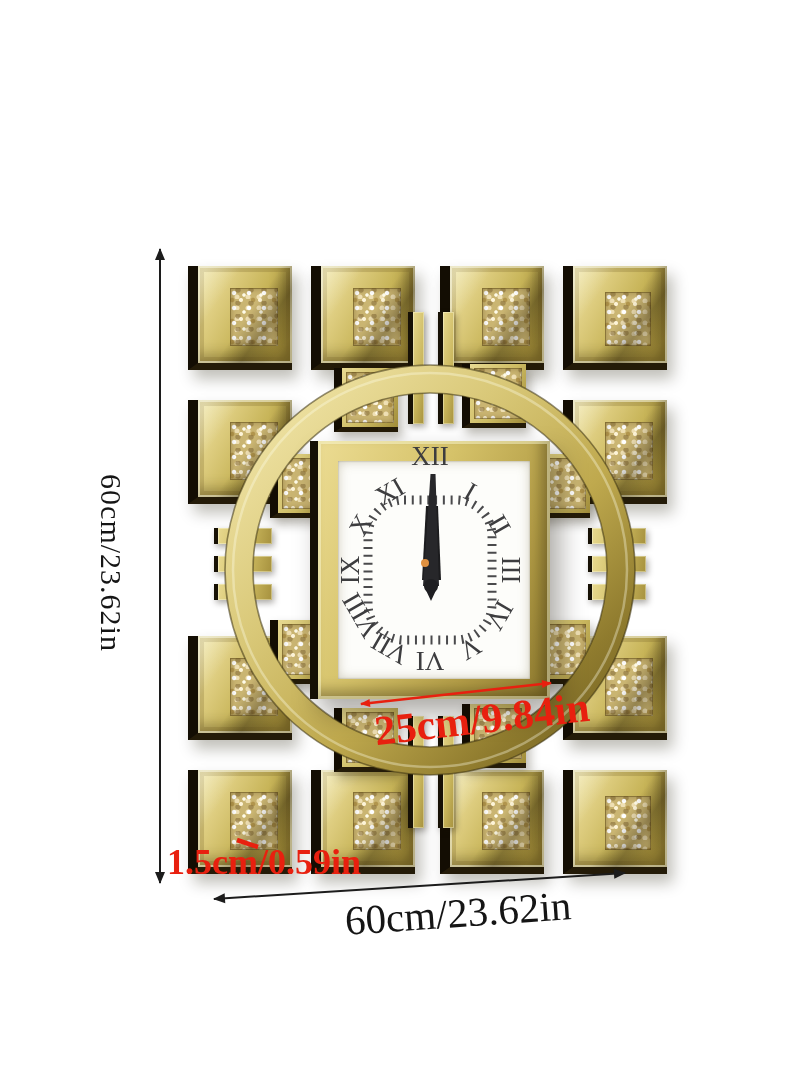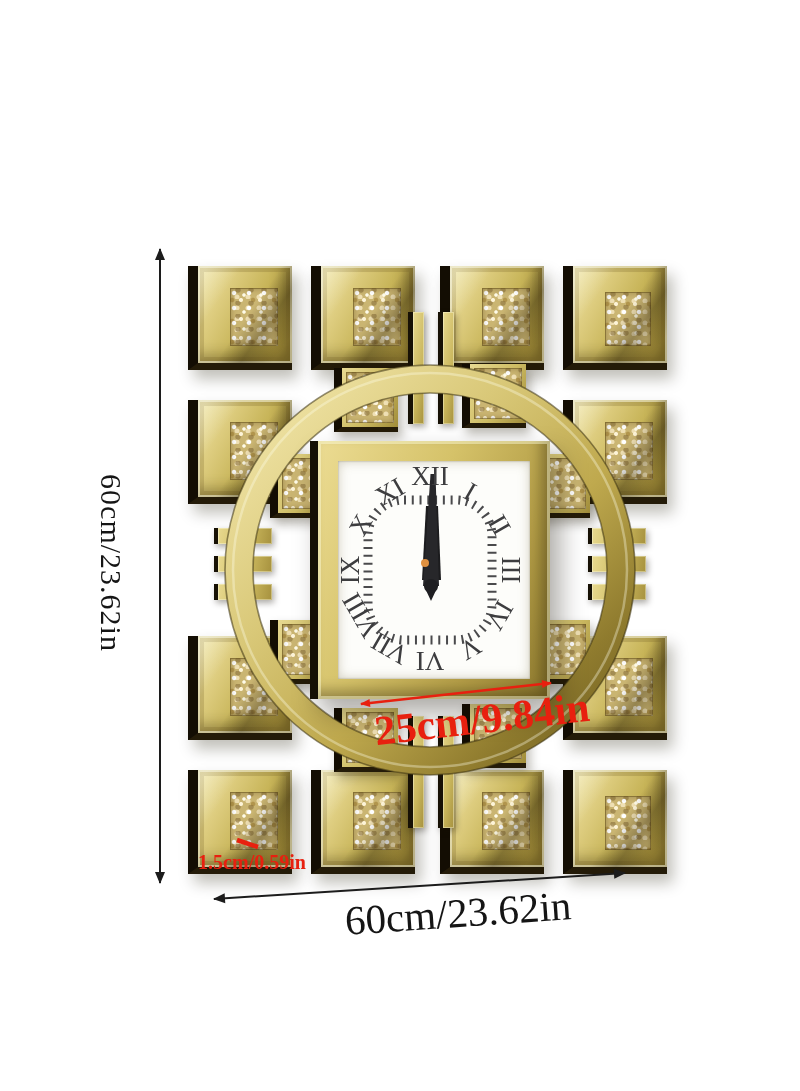--- a/index.html
+++ b/index.html
@@ -172,21 +172,21 @@
 
     <svg class="detail-svg" width="800" height="1091" viewBox="0 0 800 1091">
       <rect x="368" y="500" width="124" height="140" rx="36" ry="36" fill="none" stroke="#4a4a4c" stroke-width="9" stroke-dasharray="2 5.77"></rect>
       <polygon points="426,506 438,506 441,580 422,580" fill="#1c1c1e"></polygon>
       <polygon points="430.5,474 435.5,474 439,586 423,586" fill="#27272a"></polygon>
       <polygon points="424,586 438,586 431,601" fill="#1f1f22"></polygon>
       <circle cx="431" cy="586" r="7" fill="#1f1f22"></circle>
       <circle cx="425" cy="563" r="4" fill="#e09140"></circle>
     </svg>
 
-    <div class="numeral" style="left:430px;top:476px;transform:translate(-50%,-50%) rotate(0deg);">XII</div>
+    <div class="numeral" style="left:430px;top:456px;transform:translate(-50%,-50%) rotate(0deg);">XII</div>
     <div class="numeral" style="left:470px;top:492px;transform:translate(-50%,-50%) rotate(30deg);">I</div>
     <div class="numeral" style="left:499px;top:525px;transform:translate(-50%,-50%) rotate(60deg);">II</div>
     <div class="numeral" style="left:510px;top:570px;transform:translate(-50%,-50%) rotate(90deg);">III</div>
     <div class="numeral" style="left:499px;top:615px;transform:translate(-50%,-50%) rotate(120deg);">IV</div>
     <div class="numeral" style="left:470px;top:648px;transform:translate(-50%,-50%) rotate(150deg);">V</div>
     <div class="numeral" style="left:430px;top:660px;transform:translate(-50%,-50%) rotate(180deg);">VI</div>
     <div class="numeral" style="left:390px;top:648px;transform:translate(-50%,-50%) rotate(210deg);">VII</div>
     <div class="numeral" style="left:361px;top:615px;transform:translate(-50%,-50%) rotate(240deg);">VIII</div>
     <div class="numeral" style="left:350px;top:570px;transform:translate(-50%,-50%) rotate(270deg);">IX</div>
     <div class="numeral" style="left:361px;top:525px;transform:translate(-50%,-50%) rotate(300deg);">X</div>
@@ -204,15 +204,15 @@
     </defs>
     <line x1="160" y1="249" x2="160" y2="883" stroke="#1c1c1c" stroke-width="2" marker-start="url(#mA)" marker-end="url(#mA)"></line>
     <line x1="214" y1="899" x2="625" y2="873" stroke="#1c1c1c" stroke-width="2" marker-start="url(#mA)" marker-end="url(#mA)"></line>
     <line x1="361" y1="704" x2="551" y2="683" stroke="#e8200f" stroke-width="2.6" marker-start="url(#mR)" marker-end="url(#mR)"></line>
     <line x1="237" y1="840" x2="258" y2="847" stroke="#e8200f" stroke-width="4.5"></line>
   </svg>
 
   <div class="dim-label" style="left:111px;top:563px;transform:translate(-50%,-50%) rotate(90deg);font-size:30px;letter-spacing:1px;">60cm/23.62in</div>
   <div class="dim-label" style="left:458px;top:913px;transform:translate(-50%,-50%) rotate(-4deg);font-size:41px;">60cm/23.62in</div>
   <div class="dim-label red" style="left:482px;top:719px;transform:translate(-50%,-50%) rotate(-6.5deg);font-size:42px;">25cm/9.84in</div>
-  <div class="dim-label red" style="left:252px;top:862px;transform:translate(-50%,-50%);font-size:20px;text-align:right;">1.5cm/0.59in</div>
+  <div class="dim-label red" style="left:264px;top:862px;transform:translate(-50%,-50%);font-size:36px;text-align:right;">1.5cm/0.59in</div>
 
 </div>
 
 </body></html>

